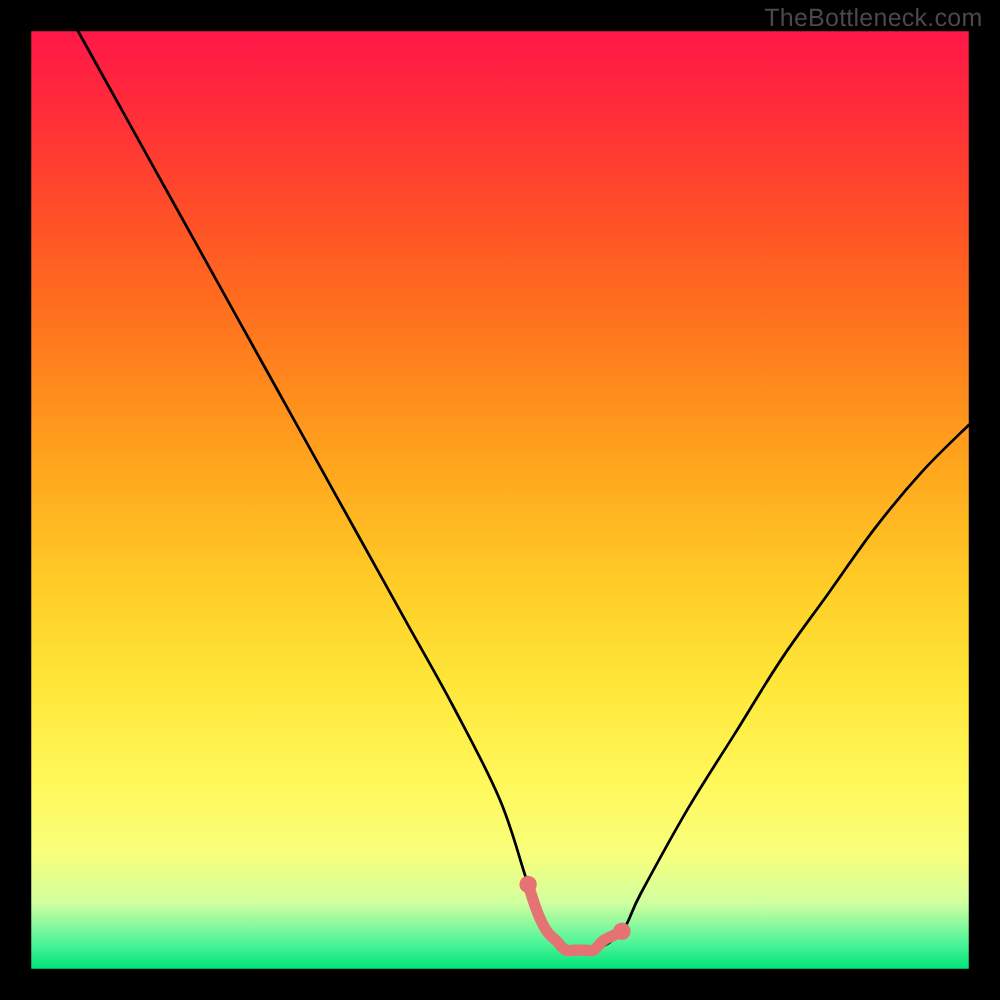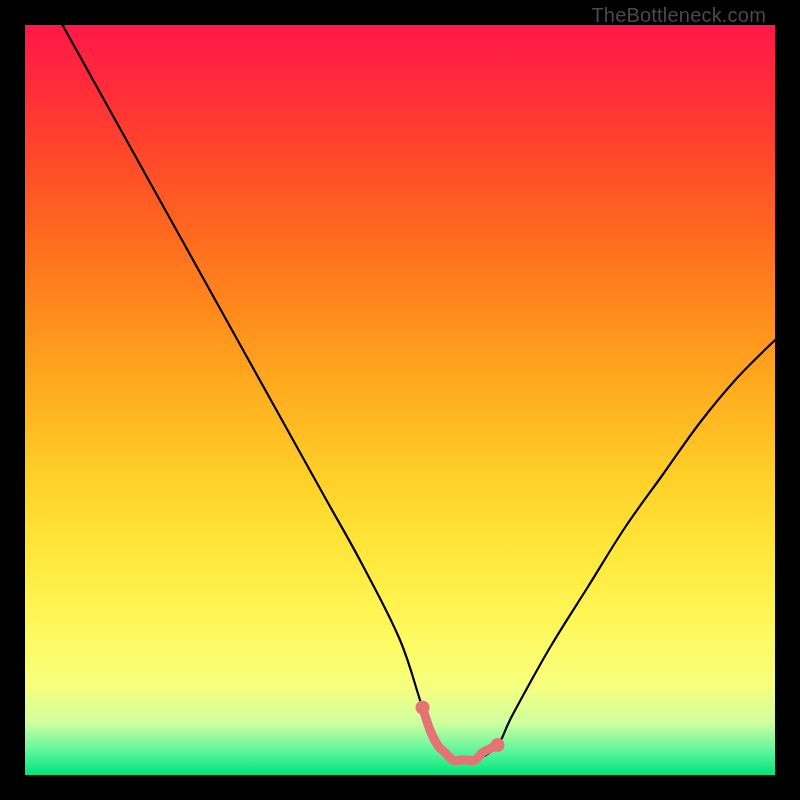--- a/index.html
+++ b/index.html
@@ -9,20 +9,21 @@
     height: 800px;
     background: #000;
     font-family: Arial, Helvetica, sans-serif;
     overflow: hidden;
   }
   .frame {
     position: relative;
     width: 776px;
     height: 800px;
     background: #000;
+    padding-left: 20px;
   }
   .plot {
     position: absolute;
     left: 25px;
     top: 25px;
     width: 750px;
     height: 750px;
     background: linear-gradient(to bottom,
       #ff1848 0%,
       #ff2b3a 8%,

